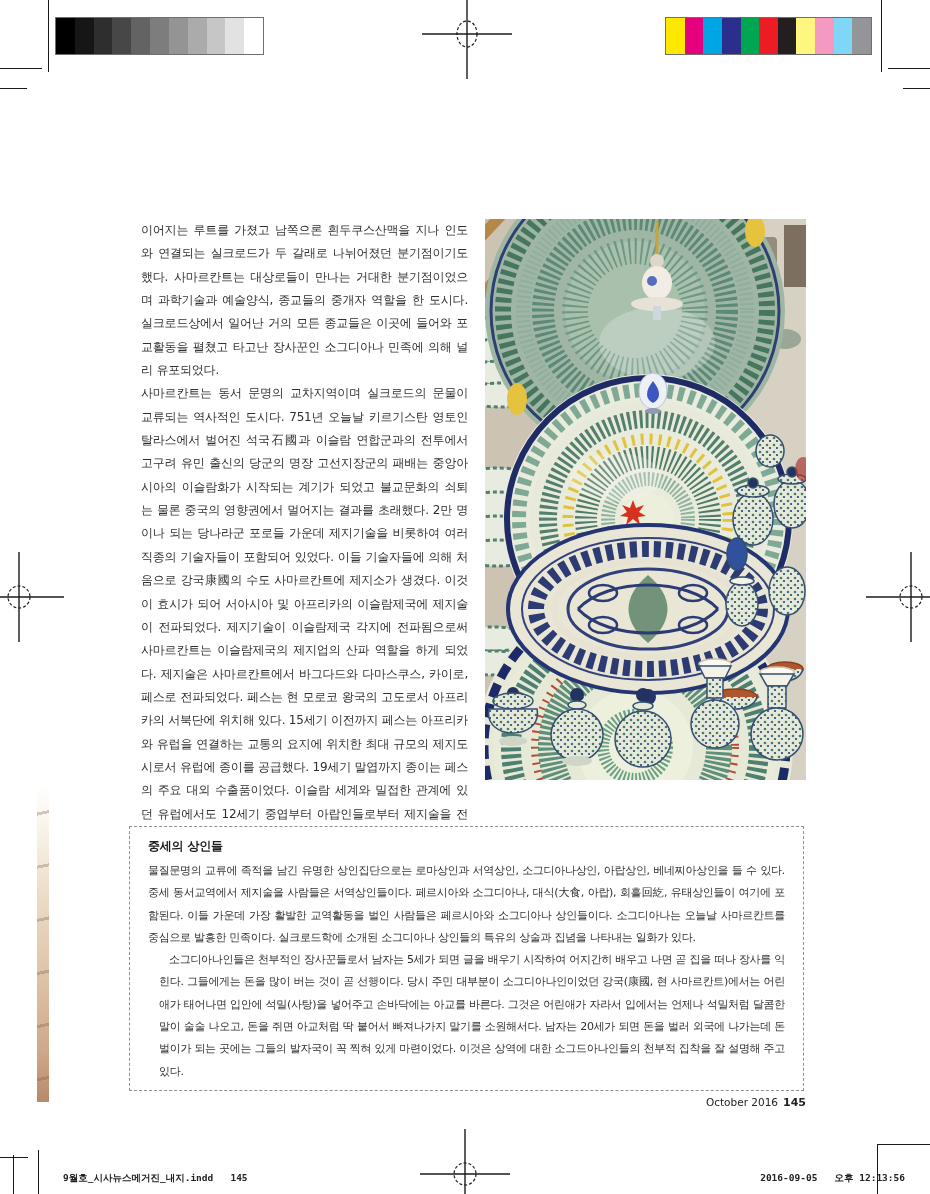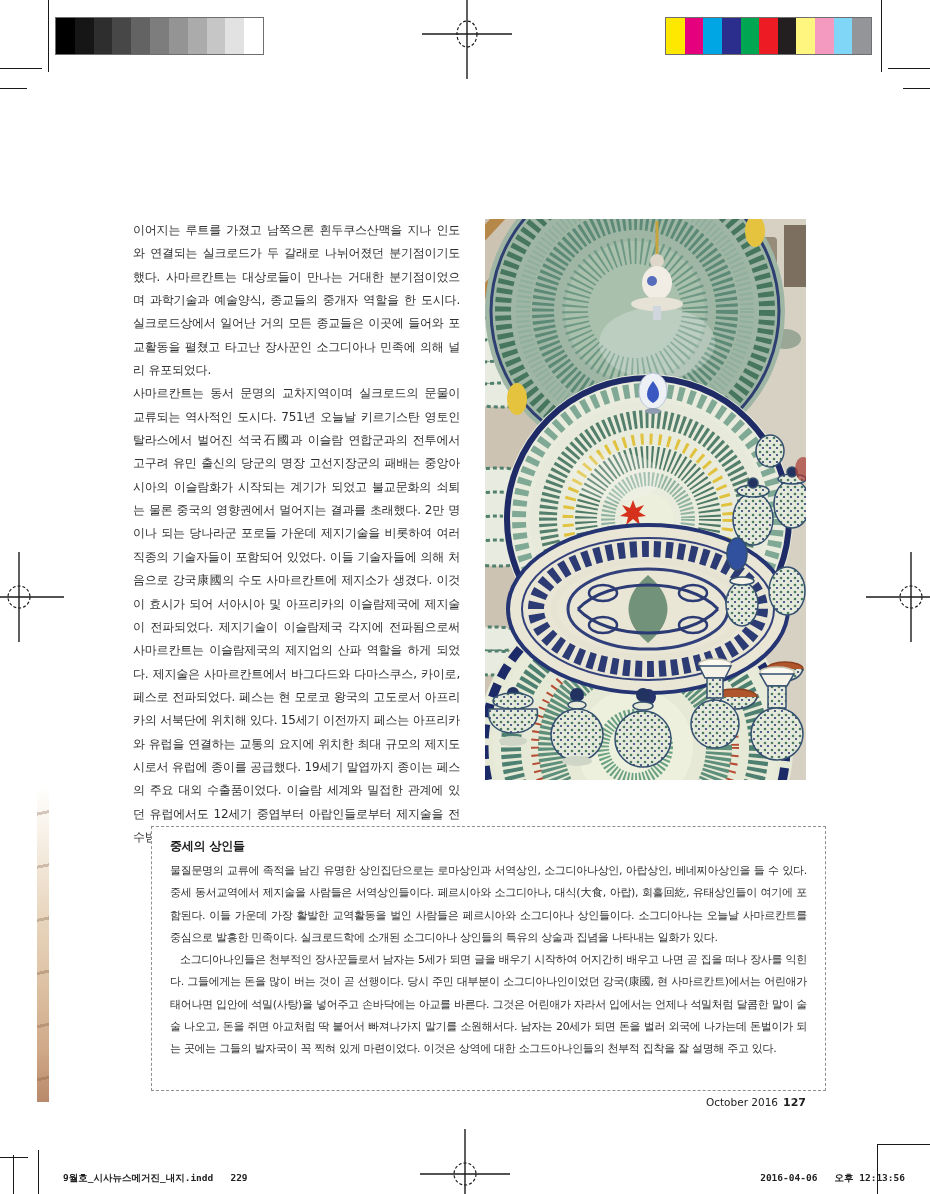--- a/index.html
+++ b/index.html
@@ -8,41 +8,41 @@
 
   
   .stepbar{position:absolute;display:flex;border:1px solid #6f6f6f;box-sizing:border-box;}
   .stepbar div{flex:1 0 auto;}
   .graybar{left:55px;top:17px;width:209px;height:38px;}
   .colorbar{left:665px;top:17px;width:207px;height:38px;}
   .cmark{position:absolute;background:#1a1a1a;}
   .regmark{position:absolute;width:90px;height:90px;}
 
   
-  .article{position:absolute;left:133px;top:219px;width:327px;
+  .article{position:absolute;left:141px;top:219px;width:327px;
            font-size:12px;line-height:23.35px;letter-spacing:-0.2px;
            text-align:justify;word-break:break-all;color:#2f2f2f;}
   .article p{margin:0;}
   .endmark{display:inline-block;width:13px;height:13px;background:#141414;color:#fff;
            font-size:10px;font-weight:bold;line-height:13px;text-align:center;
            border-radius:2px;vertical-align:-1px;margin-left:3px;letter-spacing:0;}
   .byline{text-align:right;margin-top:7px;font-size:11px;color:#3a3a3a;letter-spacing:-0.2px;}
   .byline .bname{font-weight:bold;margin:0 3px;}
 
   
   .photo{position:absolute;left:485px;top:219px;width:321px;height:561px;display:block;}
 
   
   .edge-strip{position:absolute;left:37px;top:786px;width:12px;height:316px;
     background:
       repeating-linear-gradient(168deg, rgba(121,84,58,0) 0 26px, rgba(121,84,58,.30) 26px 29px, rgba(121,84,58,0) 29px 52px),
       linear-gradient(180deg,#ffffff 0%,#f7f0e6 16%,#ead9c3 38%,#ddc2a4 62%,#cfa888 84%,#b8896a 100%);}
 
   
-  .infobox{position:absolute;left:151px;top:826px;width:675px;height:265px;box-sizing:border-box;
+  .infobox{position:absolute;left:129px;top:826px;width:675px;height:265px;box-sizing:border-box;
            border:1.5px dashed #8f8f8f;padding:11px 18px 0 18px;background:#fff;}
   .infobox h3{margin:0 0 5px 0;font-size:12px;font-weight:bold;color:#1b1b1b;letter-spacing:-0.2px;}
   .infobox p{margin:0;font-size:11px;line-height:22.3px;letter-spacing:-0.3px;
              text-align:justify;word-break:break-all;color:#2f2f2f;}
 
   
   .folio{position:absolute;top:1096px;right:124px;font-size:10.5px;color:#222;text-align:right;letter-spacing:0;}
   .folio .pagenum{font-weight:bold;font-size:11px;margin-left:5px;}
   .slug{position:absolute;top:1172px;font-family:"DejaVu Sans Mono","Liberation Mono",monospace;
         font-size:9.5px;font-weight:bold;color:#222;white-space:pre;}
@@ -290,23 +290,23 @@
         <circle cy="0" r="26" fill="url(#spk)"></circle>
       </g>
     </g>
   </svg>
 
   <div class="edge-strip"></div>
 
   <div class="infobox">
     <h3>중세의 상인들</h3>
     <p>물질문명의 교류에 족적을 남긴 유명한 상인집단으로는 로마상인과 서역상인, 소그디아나상인, 아랍상인, 베네찌아상인을 들 수 있다. 중세 동서교역에서 제지술을 사람들은 서역상인들이다. 페르시아와 소그디아나, 대식(大食, 아랍), 회흘回紇, 유태상인들이 여기에 포함된다. 이들 가운데 가장 활발한 교역활동을 벌인 사람들은 페르시아와 소그디아나 상인들이다. 소그디아나는 오늘날 사마르칸트를 중심으로 발흥한 민족이다. 실크로드학에 소개된 소그디아나 상인들의 특유의 상술과 집념을 나타내는 일화가 있다.</p>
-    <p style="text-indent:10px;">소그디아나인들은 천부적인 장사꾼들로서 남자는 5세가 되면 글을 배우기 시작하여 어지간히 배우고 나면 곧 집을 떠나 장사를 익힌다. 그들에게는 돈을 많이 버는 것이 곧 선행이다. 당시 주민 대부분이 소그디아나인이었던 강국(康國, 현 사마르칸트)에서는 어린애가 태어나면 입안에 석밀(사탕)을 넣어주고 손바닥에는 아교를 바른다. 그것은 어린애가 자라서 입에서는 언제나 석밀처럼 달콤한 말이 술술 나오고, 돈을 쥐면 아교처럼 딱 붙어서 빠져나가지 말기를 소원해서다. 남자는 20세가 되면 돈을 벌러 외국에 나가는데 돈벌이가 되는 곳에는 그들의 발자국이 꼭 찍혀 있게 마련이었다. 이것은 상역에 대한 소그드아나인들의 천부적 집착을 잘 설명해 주고 있다.</p>
+    <p style="text-indent:10px;margin-left:11px;">소그디아나인들은 천부적인 장사꾼들로서 남자는 5세가 되면 글을 배우기 시작하여 어지간히 배우고 나면 곧 집을 떠나 장사를 익힌다. 그들에게는 돈을 많이 버는 것이 곧 선행이다. 당시 주민 대부분이 소그디아나인이었던 강국(康國, 현 사마르칸트)에서는 어린애가 태어나면 입안에 석밀(사탕)을 넣어주고 손바닥에는 아교를 바른다. 그것은 어린애가 자라서 입에서는 언제나 석밀처럼 달콤한 말이 술술 나오고, 돈을 쥐면 아교처럼 딱 붙어서 빠져나가지 말기를 소원해서다. 남자는 20세가 되면 돈을 벌러 외국에 나가는데 돈벌이가 되는 곳에는 그들의 발자국이 꼭 찍혀 있게 마련이었다. 이것은 상역에 대한 소그드아나인들의 천부적 집착을 잘 설명해 주고 있다.</p>
   </div>
 
   <div class="folio">
-    <span>October 2016</span><span class="pagenum">127</span>
+    <span>October 2016</span><span class="pagenum">145</span>
   </div>
 
-  <div class="slug slug-left">9월호_시사뉴스메거진_내지.indd   229</div>
-  <div class="slug slug-right">2016-04-06   오후 12:13:56</div>
+  <div class="slug slug-left">9월호_시사뉴스메거진_내지.indd   145</div>
+  <div class="slug slug-right">2016-09-05   오후 12:13:56</div>
 
 </div>
 
 </body></html>

